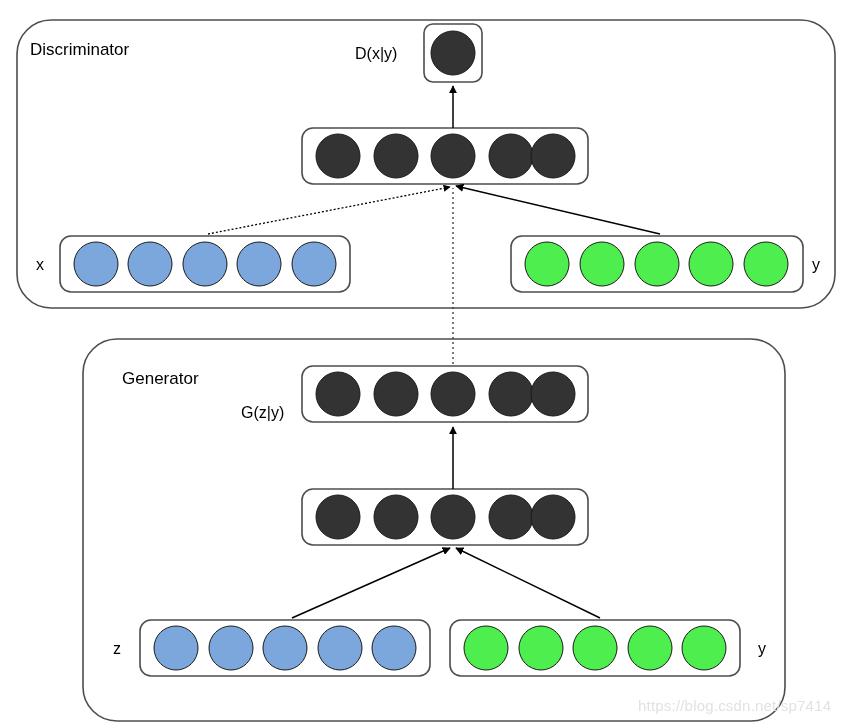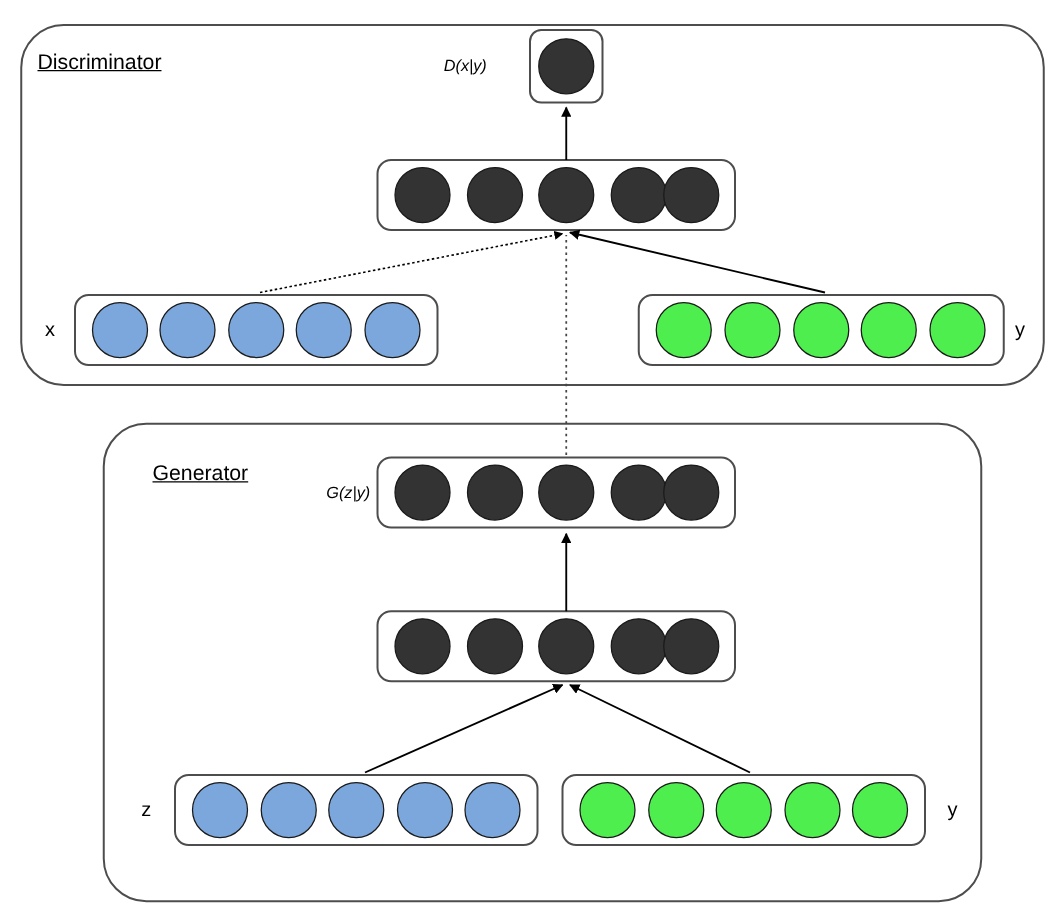--- a/index.html
+++ b/index.html
@@ -26,25 +26,23 @@
   }
   .txt {
     position: absolute;
     color: #000000;
     white-space: nowrap;
     line-height: 1;
     user-select: none;
   }
   .label-section {
     font-size: 17px;
-    text-decoration: underline;
   }
   .label-fn {
-    font-size: 13px;
-    font-style: italic;
+    font-size: 16px;
   }
   .label-var {
     font-size: 16px;
   }
   .watermark {
     position: absolute;
     font-size: 15px;
     color: #e2e2e2;
     white-space: nowrap;
     left: 638px;
@@ -141,20 +139,21 @@
   <div class="txt label-section" style="left:30px; top:41px;">Discriminator</div>
 
   <div class="txt label-fn" style="left:355px; top:46px;">D(x|y)</div>
 
   <div class="txt label-var" style="left:36px; top:257px;">x</div>
 
   <div class="txt label-var" style="left:812px; top:257px;">y</div>
 
   <div class="txt label-section" style="left:122px; top:370px;">Generator</div>
 
-  <div class="txt label-fn" style="left:241px; top:387px;margin-left:20px;">G(z|y)</div>
+  <div class="txt label-fn" style="left:241px; top:405px;">G(z|y)</div>
 
   <div class="txt label-var" style="left:113px; top:641px;">z</div>
 
   <div class="txt label-var" style="left:758px; top:641px;">y</div>
 
+  <div class="watermark">https://blog.csdn.net/sp7414</div>
 
 </div>
 
 </body></html>

